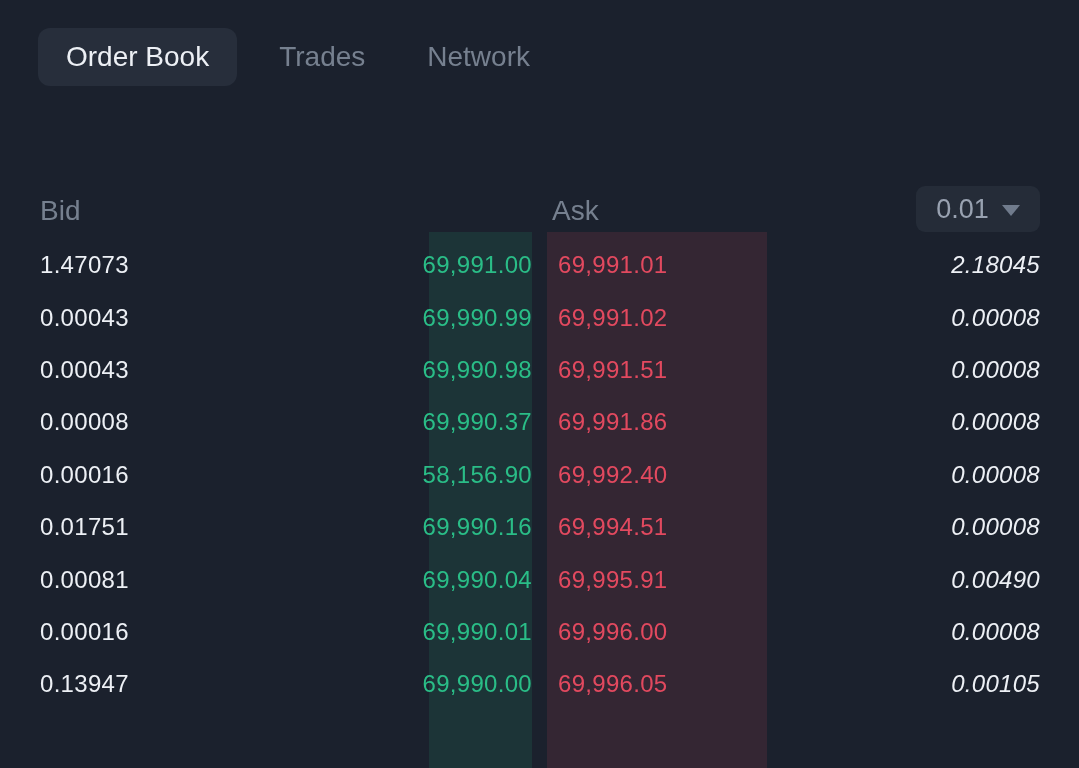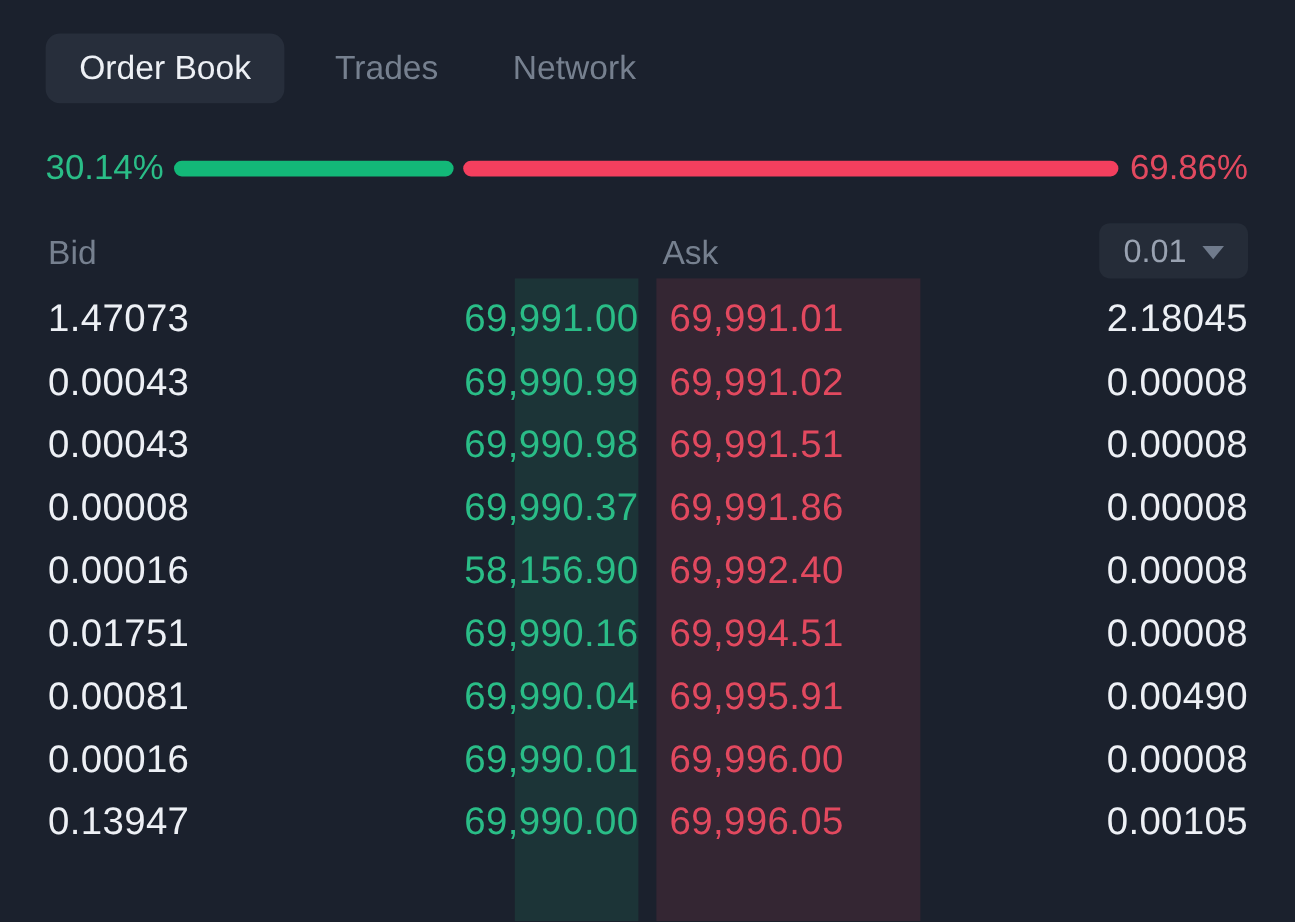--- a/index.html
+++ b/index.html
@@ -58,49 +58,41 @@
   .col-header.ask{left:514px;}
   .precision{position:absolute;right:0;top:-7px;height:46px;min-width:124px;
        display:flex;align-items:center;justify-content:center;gap:13px;
        background:var(--dropdown-bg);border:none;border-radius:9px;cursor:pointer;
        font-family:inherit;font-size:27px;color:var(--dropdown-text);padding:0 16px;}
   .caret{width:0;height:0;border-left:9px solid transparent;
        border-right:9px solid transparent;border-top:11px solid var(--caret-color);margin-top:2px;}
 
   
   .rows{position:absolute;left:38px;right:39px;top:239px;z-index:1;}
-  .row{height:52.4px;display:flex;align-items:center;font-size:32px;letter-spacing:0.3px;line-height:1;}
+  .row{height:52.4px;display:flex;align-items:center;font-size:24px;letter-spacing:0.3px;line-height:1;}
   .cell{flex:0 0 auto;}
   .cell.bid-amt{width:250px;text-align:left;color:var(--primary-text);padding-left:2px;}
   .cell.bid-price{width:244px;text-align:right;color:var(--bid-green);}
   .cell.ask-price{width:250px;text-align:left;color:var(--ask-red);margin-left:20px;padding-left:6px;}
-  .cell.ask-amt{flex:1 1 auto;text-align:right;color:var(--primary-text);}
+  .cell.ask-amt{flex:1 1 auto;text-align:right;color:var(--primary-text);font-style:italic;}
 </style>
 </head>
 <body>
 
 <div class="app">
 
   <div class="depth bid"></div>
   <div class="depth ask"></div>
 
   <div class="tabs">
     <button class="tab active t1">Order Book</button>
     <button class="tab t2">Trades</button>
     <button class="tab t3">Network</button>
   </div>
 
-  <div class="ratio-row">
-    <span class="pct bid">30.14%</span>
-    <div class="bar">
-      <div class="bar-seg green" style="flex-basis: 29.54%;"></div>
-      <div class="bar-seg red"></div>
-    </div>
-    <span class="pct ask">69.86%</span>
-  </div>
 
   <div class="header-row">
     <span class="col-header bid">Bid</span>
     <span class="col-header ask">Ask</span>
     <button class="precision">
       <span>0.01</span>
       <span class="caret"></span>
     </button>
   </div>
 

